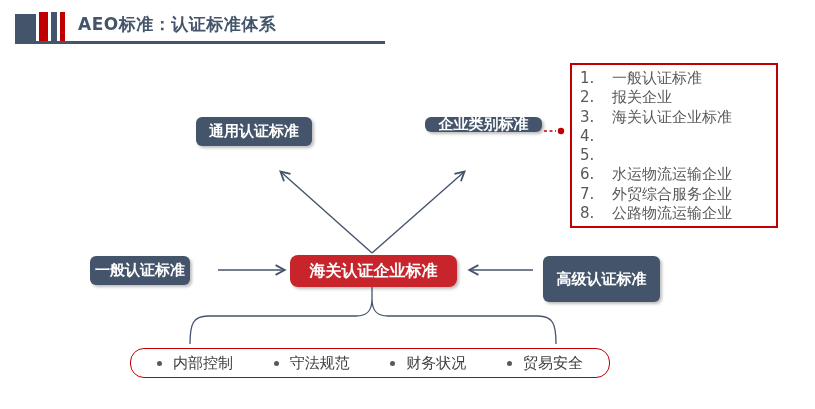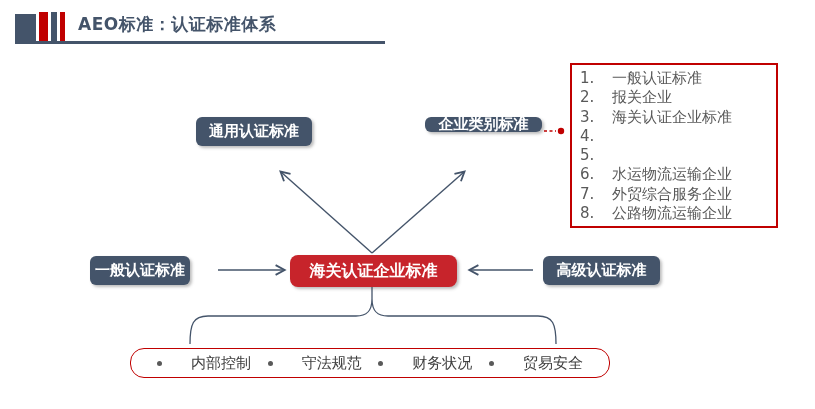--- a/index.html
+++ b/index.html
@@ -22,38 +22,38 @@
   .connectors{position:absolute;left:0;top:0;width:815px;height:409px;pointer-events:none;}
   
   .nodebox{
     position:absolute;display:flex;align-items:center;justify-content:center;
     background:#44546A;color:#ffffff;font-weight:bold;font-size:15px;
     border-radius:6px;box-shadow:2px 2px 3px rgba(70,70,70,.35);white-space:nowrap;
   }
   #box-general {left:196px;top:117px;width:116px;height:29px;}
   #box-category{left:425px;top:117px;width:117px;height:15px;}
   #box-basic   {left:90px; top:256px;width:100px;height:29px;}
-  #box-advanced{left:543px;top:256px;width:117px;height:29px;}
+  #box-advanced{left:543px;top:256px;width:117px;height:46px;}
   #box-customs {left:290px;top:255px;width:167px;height:32px;background:#C7242B;font-size:16px;border-radius:8px;}
   
   .category-list{
     position:absolute;left:570px;top:63px;width:208px;height:165px;
     border:2px solid #C00000;box-sizing:border-box;background:#fff;
     padding:4px 0 0 8px;font-size:15px;color:#595959;
   }
   .category-list .row{display:flex;line-height:19.3px;}
   .category-list .num{width:32px;flex:none;}
   
   .criteria-box{
     position:absolute;left:130px;top:348px;width:480px;height:30px;
     border:1.5px solid #C00000;border-radius:14px;box-sizing:border-box;background:#fff;
     display:flex;align-items:center;justify-content:space-between;padding:0 26px;
     font-size:15px;color:#404040;
   }
-  .criterion{display:flex;align-items:center;gap:29px;}
+  .criterion{display:flex;align-items:center;gap:11px;}
   .criterion .dot{width:5px;height:5px;border-radius:50%;background:#595959;flex:none;}
 </style>
 </head>
 <body>
 
 <div class="canvas">
 
   <div class="logo">
     <span class="b1"></span>
     <span class="b2"></span>

